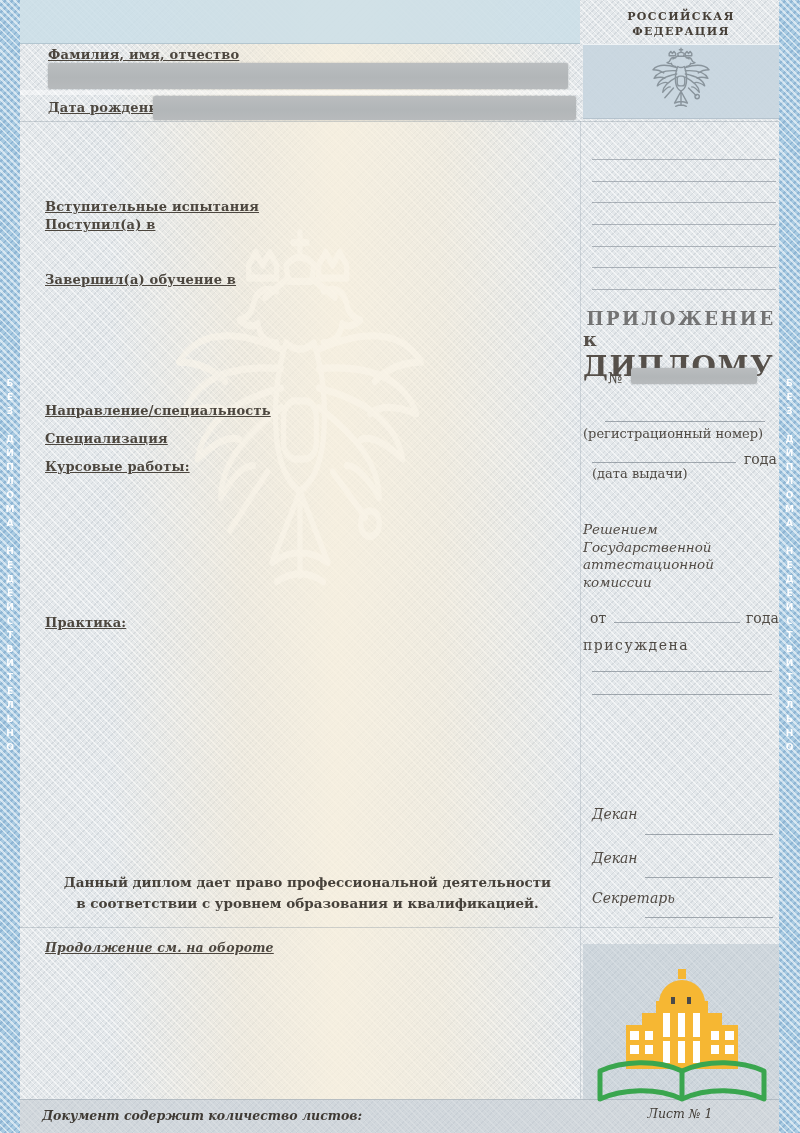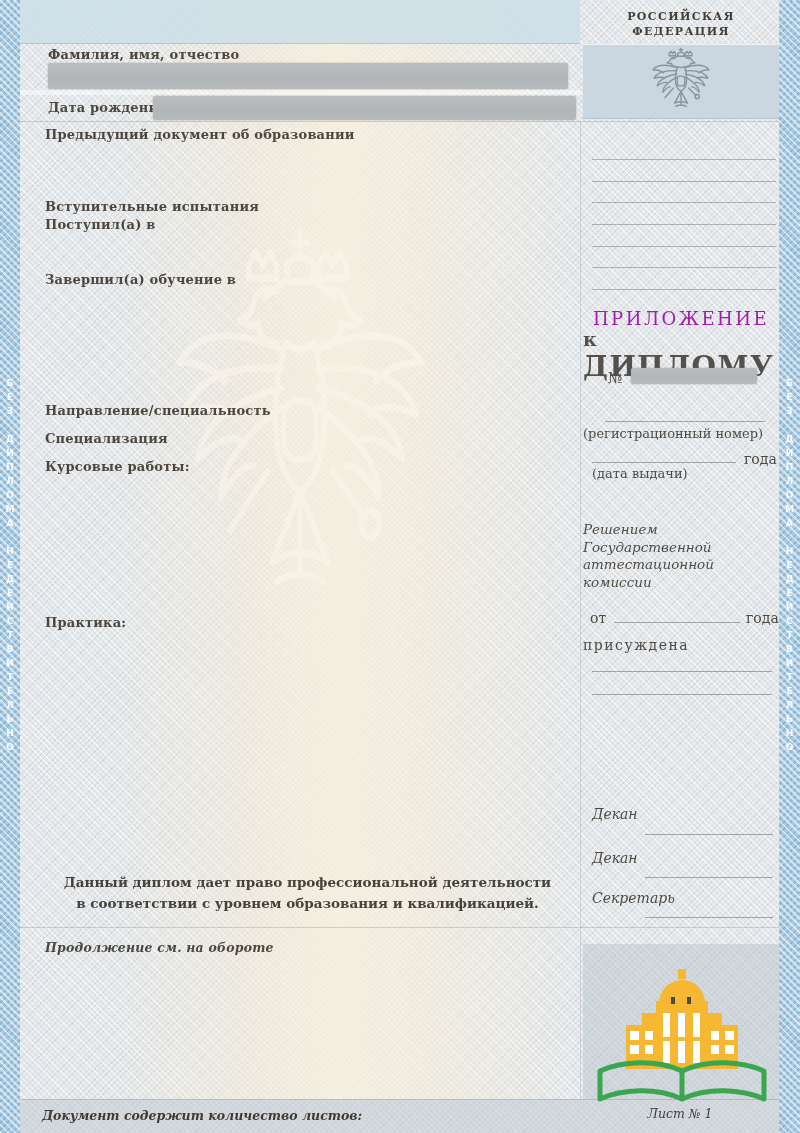--- a/index.html
+++ b/index.html
@@ -56,34 +56,34 @@
   .bottom-strip{
     position:absolute;left:20px;top:1099px;width:759px;height:34px;z-index:2;
     background:rgba(193,201,207,.55);border-top:1px solid rgba(150,162,172,.5);
   }
   .hdiv{position:absolute;left:20px;width:759px;height:1px;background:rgba(140,152,164,.38);z-index:3;}
   .vdiv{position:absolute;left:580px;top:121px;width:1px;height:978px;background:rgba(140,152,164,.3);z-index:3;}
   .faint-strip{position:absolute;left:20px;top:90px;width:560px;height:5px;background:rgba(255,255,255,.45);z-index:2;}
   
   .lbl{
     position:absolute;z-index:5;color:#4c463e;font-size:13px;font-weight:bold;
-    letter-spacing:.2px;white-space:nowrap;
+    letter-spacing:.2px;white-space:nowrap;text-decoration:underline;
   }
   .statement{
     position:absolute;left:45px;width:525px;text-align:center;z-index:5;
     color:#46413a;font-size:13.5px;font-weight:bold;line-height:21px;
   }
   .it{font-style:italic;}
   .country{
     position:absolute;left:600px;top:9px;width:162px;z-index:5;text-align:center;
     color:#453e36;font-size:11px;font-weight:bold;letter-spacing:1.4px;line-height:15px;
   }
   .rtitle1{
     position:absolute;left:583px;top:308px;width:196px;text-align:center;z-index:5;
-    color:#a21caf;font-size:18px;font-weight:normal;letter-spacing:2.5px;
+    color:#737373;font-size:18px;font-weight:bold;letter-spacing:2.5px;
   }
   .rtitle2{
     position:absolute;left:583px;top:328px;width:196px;text-align:left;z-index:5;
     color:#56504a;font-size:19px;font-weight:bold;letter-spacing:1px;
   }
   .rtitle2 .big{font-size:28px;letter-spacing:1.5px;}
   .rline{position:absolute;left:592px;width:184px;height:1px;background:rgba(120,130,140,.55);z-index:4;}
   .sline{position:absolute;height:1px;background:rgba(110,120,130,.6);z-index:4;}
   .rtext{position:absolute;z-index:5;color:#4f4a44;font-size:13px;white-space:nowrap;}
   .rcenter{position:absolute;left:583px;width:196px;text-align:left;z-index:5;color:#4f4a44;}
@@ -144,21 +144,20 @@
         <circle cx="90" cy="94" r="4"></circle>
       </g>
     </svg>
   </div>
 
   <div class="lbl" style="left:48px;top:47px">Фамилия, имя, отчество</div>
   <div class="redact" style="left:48px;top:63px;width:520px;height:26px"></div>
   <div class="lbl" style="left:48px;top:100px">Дата рождения</div>
   <div class="redact" style="left:153px;top:96px;width:423px;height:24px"></div>
 
-  <div class="lbl" style="left:45px;top:127px">Предыдущий документ об образовании</div>
   <div class="lbl" style="left:45px;top:199px">Вступительные испытания</div>
   <div class="lbl" style="left:45px;top:217px">Поступил(а) в</div>
   <div class="lbl" style="left:45px;top:272px">Завершил(а) обучение в</div>
   <div class="lbl" style="left:45px;top:403px">Направление/специальность</div>
   <div class="lbl" style="left:45px;top:431px">Специализация</div>
   <div class="lbl" style="left:45px;top:459px">Курсовые работы:</div>
   <div class="lbl" style="left:45px;top:615px">Практика:</div>
 
   <div class="statement" style="top:893px">в соответствии с уровнем образования и квалификацией.</div>
   <div class="statement" style="top:872px">Данный диплом дает право профессиональной деятельности</div>

